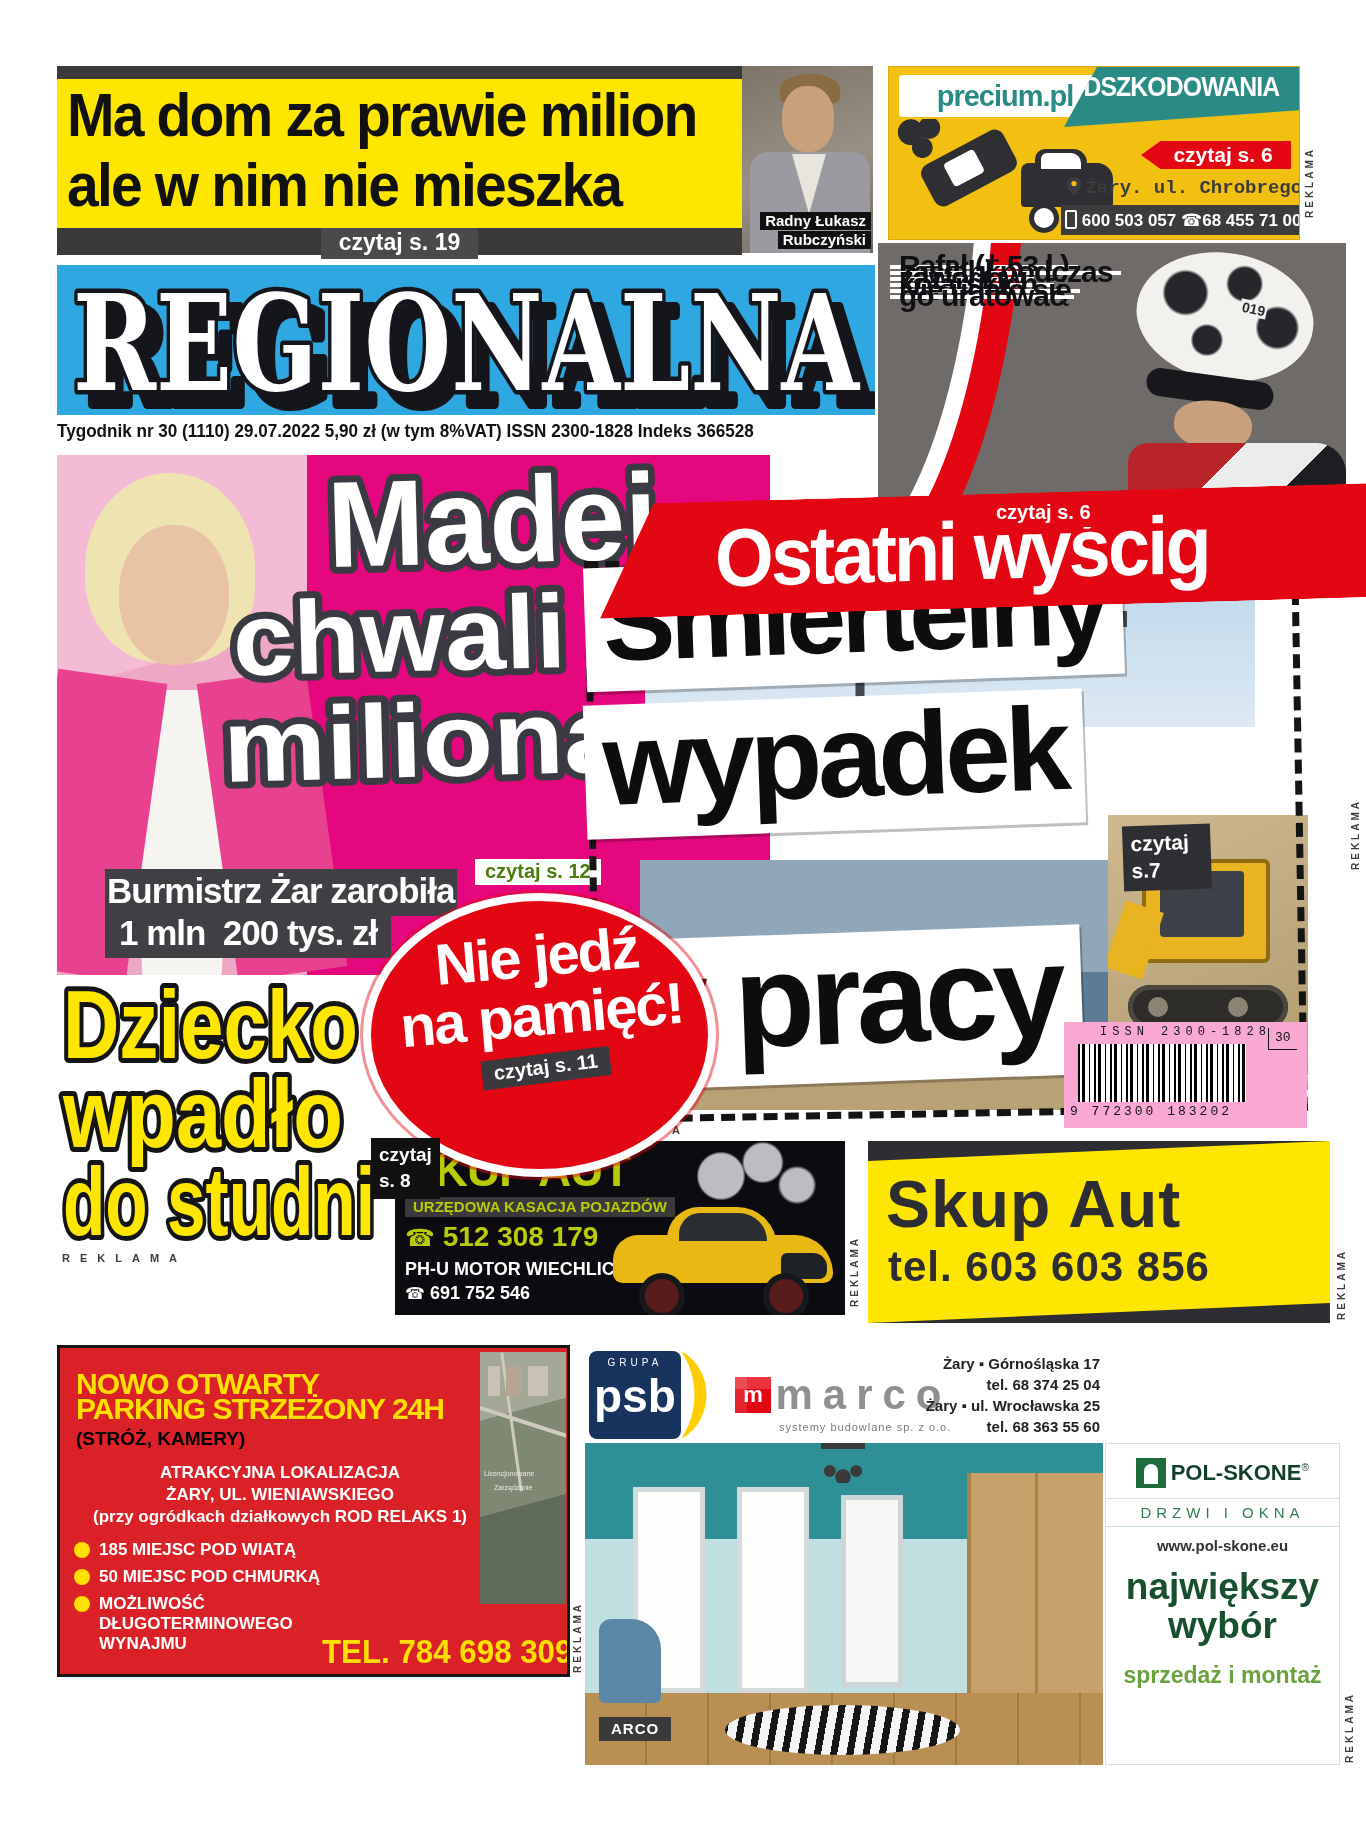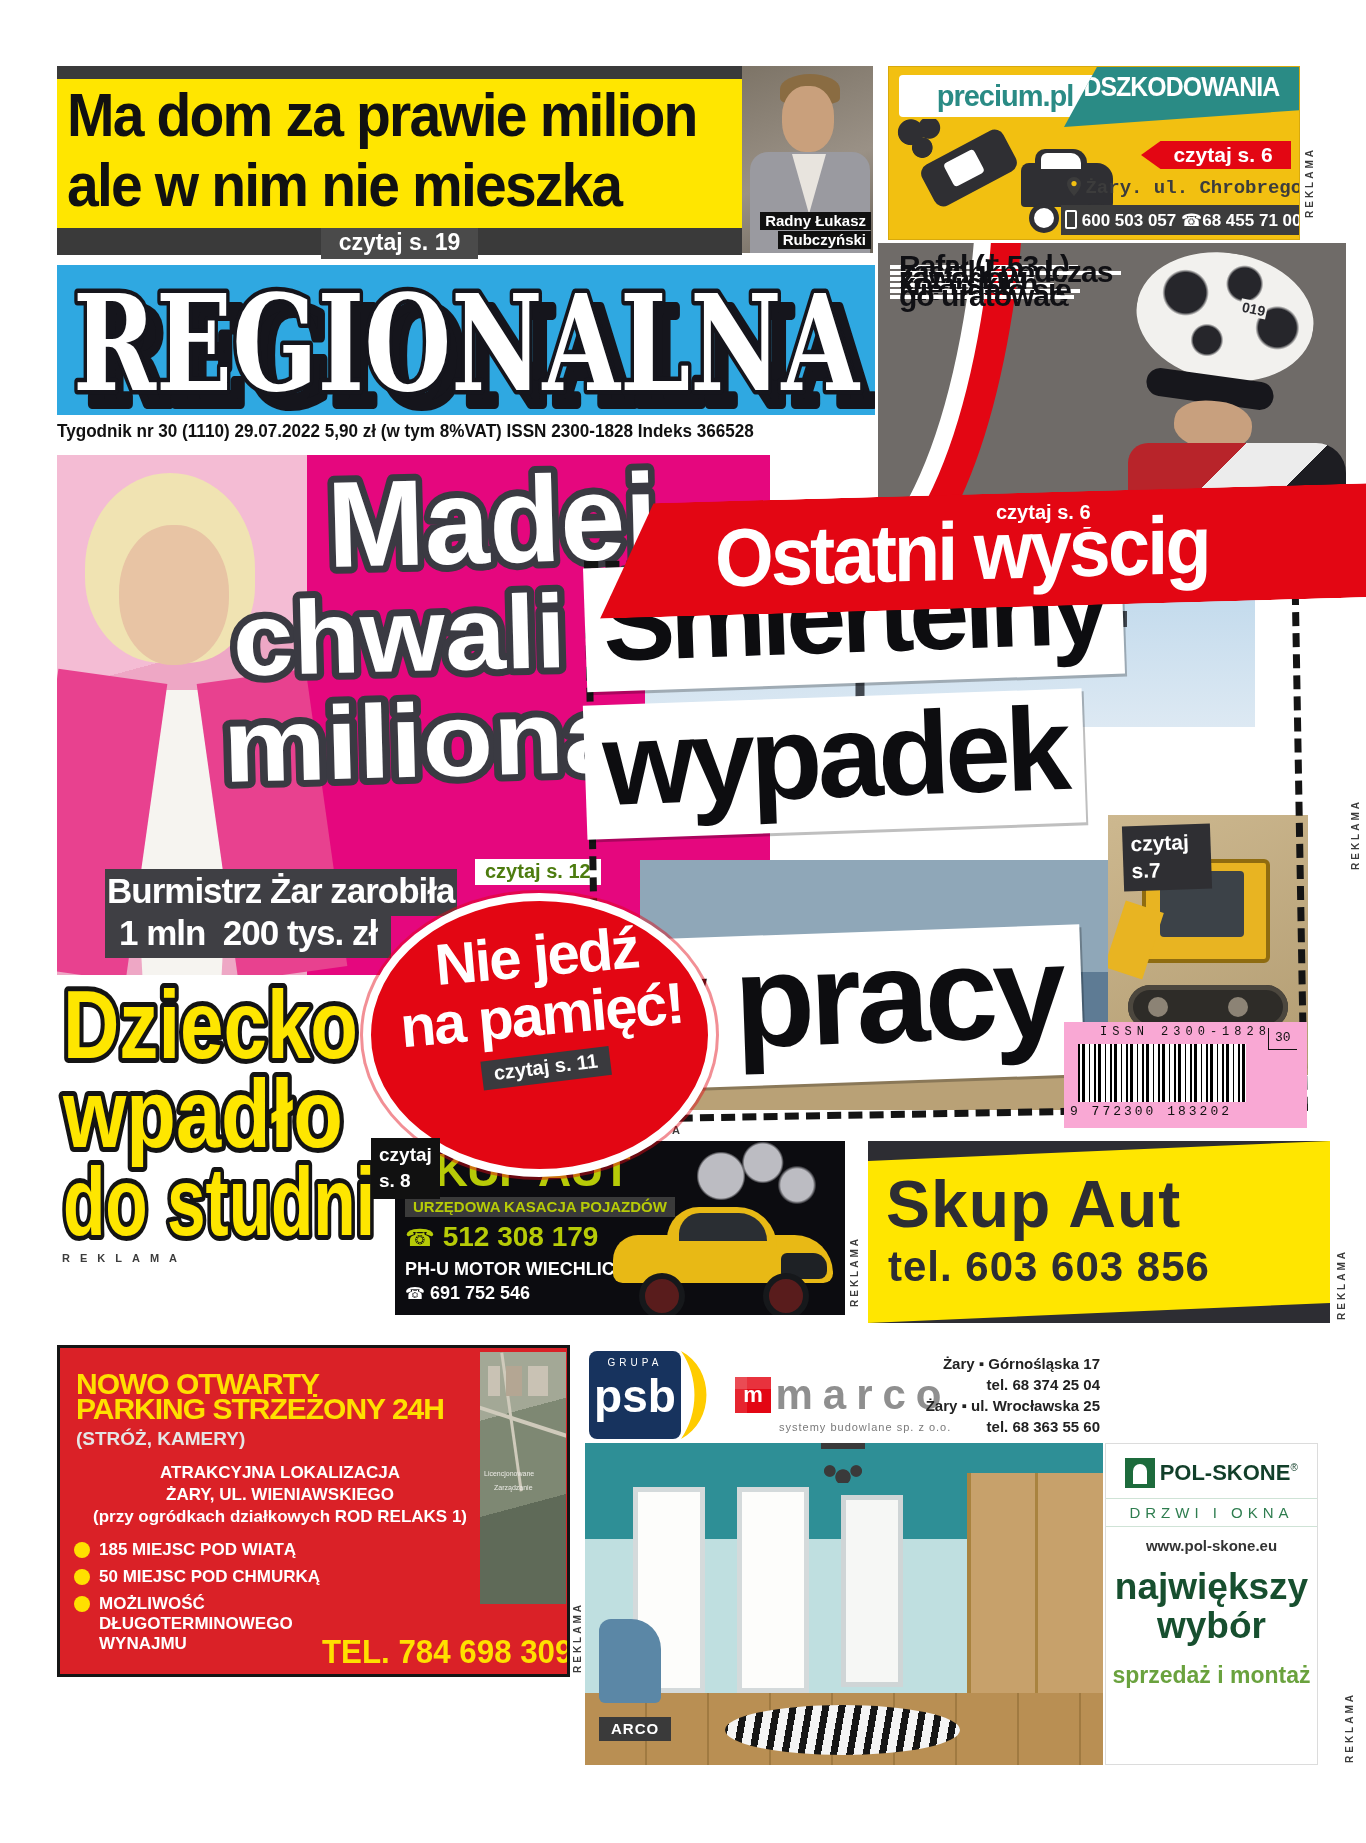--- a/index.html
+++ b/index.html
@@ -262,21 +262,21 @@
     <div class="abs" style="left:0;top:0;width:100%;height:100%;background:#ffe600;clip-path:polygon(0 11%,100% 0,100% 89%,0 100%);">
       <div style="margin:30px 0 0 18px;color:#2d2d33;font-weight:bold;font-size:66px;line-height:1.0;letter-spacing:1px;">Skup Aut</div>
       <div style="margin:6px 0 0 20px;color:#2d2d33;font-weight:bold;font-size:42px;letter-spacing:1px;">tel. 603 603 856</div>
     </div>
   </div>
   <div class="rek-v" style="left:1336px;top:1248px;height:72px;">REKLAMA</div>
 
   <div class="abs" style="left:57px;top:1345px;width:513px;height:332px;background:#da2127;border:3px solid #151515;box-sizing:border-box;overflow:hidden;">
     <div class="abs nowrap" style="left:16px;top:8px;color:#ffe000;font-weight:bold;font-size:30px;letter-spacing:-1px;margin-top:11px;">NOWO OTWARTY</div>
     <div class="abs nowrap" style="left:16px;top:44px;color:#ffe000;font-weight:bold;font-size:30px;letter-spacing:-1px;">PARKING STRZEŻONY 24H</div>
-    <div class="abs nowrap" style="left:16px;top:80px;color:#e5e5e5;font-weight:bold;font-size:19px;">(STRÓŻ, KAMERY)</div>
+    <div class="abs nowrap" style="left:16px;top:80px;color:#000000;font-weight:bold;font-size:19px;">(STRÓŻ, KAMERY)</div>
     <div class="abs" style="left:10px;top:114px;width:420px;text-align:center;color:#fff;font-weight:bold;font-size:17px;line-height:22px;">
       <div>ATRAKCYJNA LOKALIZACJA</div>
       <div>ŻARY, UL. WIENIAWSKIEGO</div>
       <div>(przy ogródkach działkowych ROD RELAKS 1)</div>
     </div>
     <div class="abs" style="left:14px;top:192px;width:280px;color:#fff;font-weight:bold;font-size:17px;line-height:20px;">
       <div class="bullet-row">
         <span class="bullet-dot"></span>
         <span>185 MIEJSC POD WIATĄ</span>
         </div>
@@ -341,21 +341,21 @@
       <div class="abs" style="left:382px;top:30px;width:136px;height:232px;background:#c7a16b;border-left:4px solid #a9833f;
                   background-image:linear-gradient(90deg,transparent 0 64px,#a9833f 64px 67px,transparent 67px);"></div>
       <div class="abs" style="left:0;top:250px;width:100%;height:72px;background:#b98f53;
                   background-image:repeating-linear-gradient(90deg,transparent 0 60px,#a07a41 60px 62px);"></div>
       <div class="abs" style="left:140px;top:262px;width:235px;height:50px;border-radius:50%;
                   background:repeating-linear-gradient(100deg,#161616 0 7px,#f4f4f4 7px 16px);"></div>
       <div class="abs" style="left:14px;top:176px;width:62px;height:84px;background:#5b87a6;border-radius:12px 30px 6px 6px;"></div>
       <span class="abs" style="left:14px;top:274px;background:#3a3a3a;color:#fff;font-weight:bold;font-size:15px;letter-spacing:1px;padding:3px 12px 4px;">ARCO</span>
     </div>
 
-    <div class="abs" style="left:520px;top:98px;width:213px;height:322px;background:#fff;border:1px solid #dcdcdc;box-sizing:border-box;text-align:center;">
+    <div class="abs" style="left:520px;top:98px;width:235px;height:322px;background:#fff;border:1px solid #dcdcdc;box-sizing:border-box;text-align:center;">
       <div style="margin-top:14px;">
         <span style="display:inline-block;width:30px;height:30px;background:#1d6b3c;vertical-align:middle;position:relative;">
           <span style="position:absolute;left:8px;top:6px;width:14px;height:20px;background:#fff;border-radius:7px 7px 0 0;display:block;"></span>
         </span>
         <span style="color:#123f2a;font-weight:bold;font-size:22px;letter-spacing:0;vertical-align:middle;">POL-SKONE</span><sup style="color:#123f2a;font-size:10px;">®</sup>
       </div>
       <div style="color:#2e7d4f;font-size:15px;letter-spacing:5px;margin-top:10px;border-top:1px solid #cfe3d6;border-bottom:1px solid #cfe3d6;padding:5px 0;">DRZWI I OKNA</div>
       <div style="color:#333;font-weight:bold;font-size:15px;margin-top:10px;">www.pol-skone.eu</div>
       <div style="color:#174f2f;font-weight:bold;font-size:37px;margin-top:14px;line-height:1.05;">największy</div>
       <div style="color:#174f2f;font-weight:bold;font-size:37px;line-height:1.05;">wybór</div>

